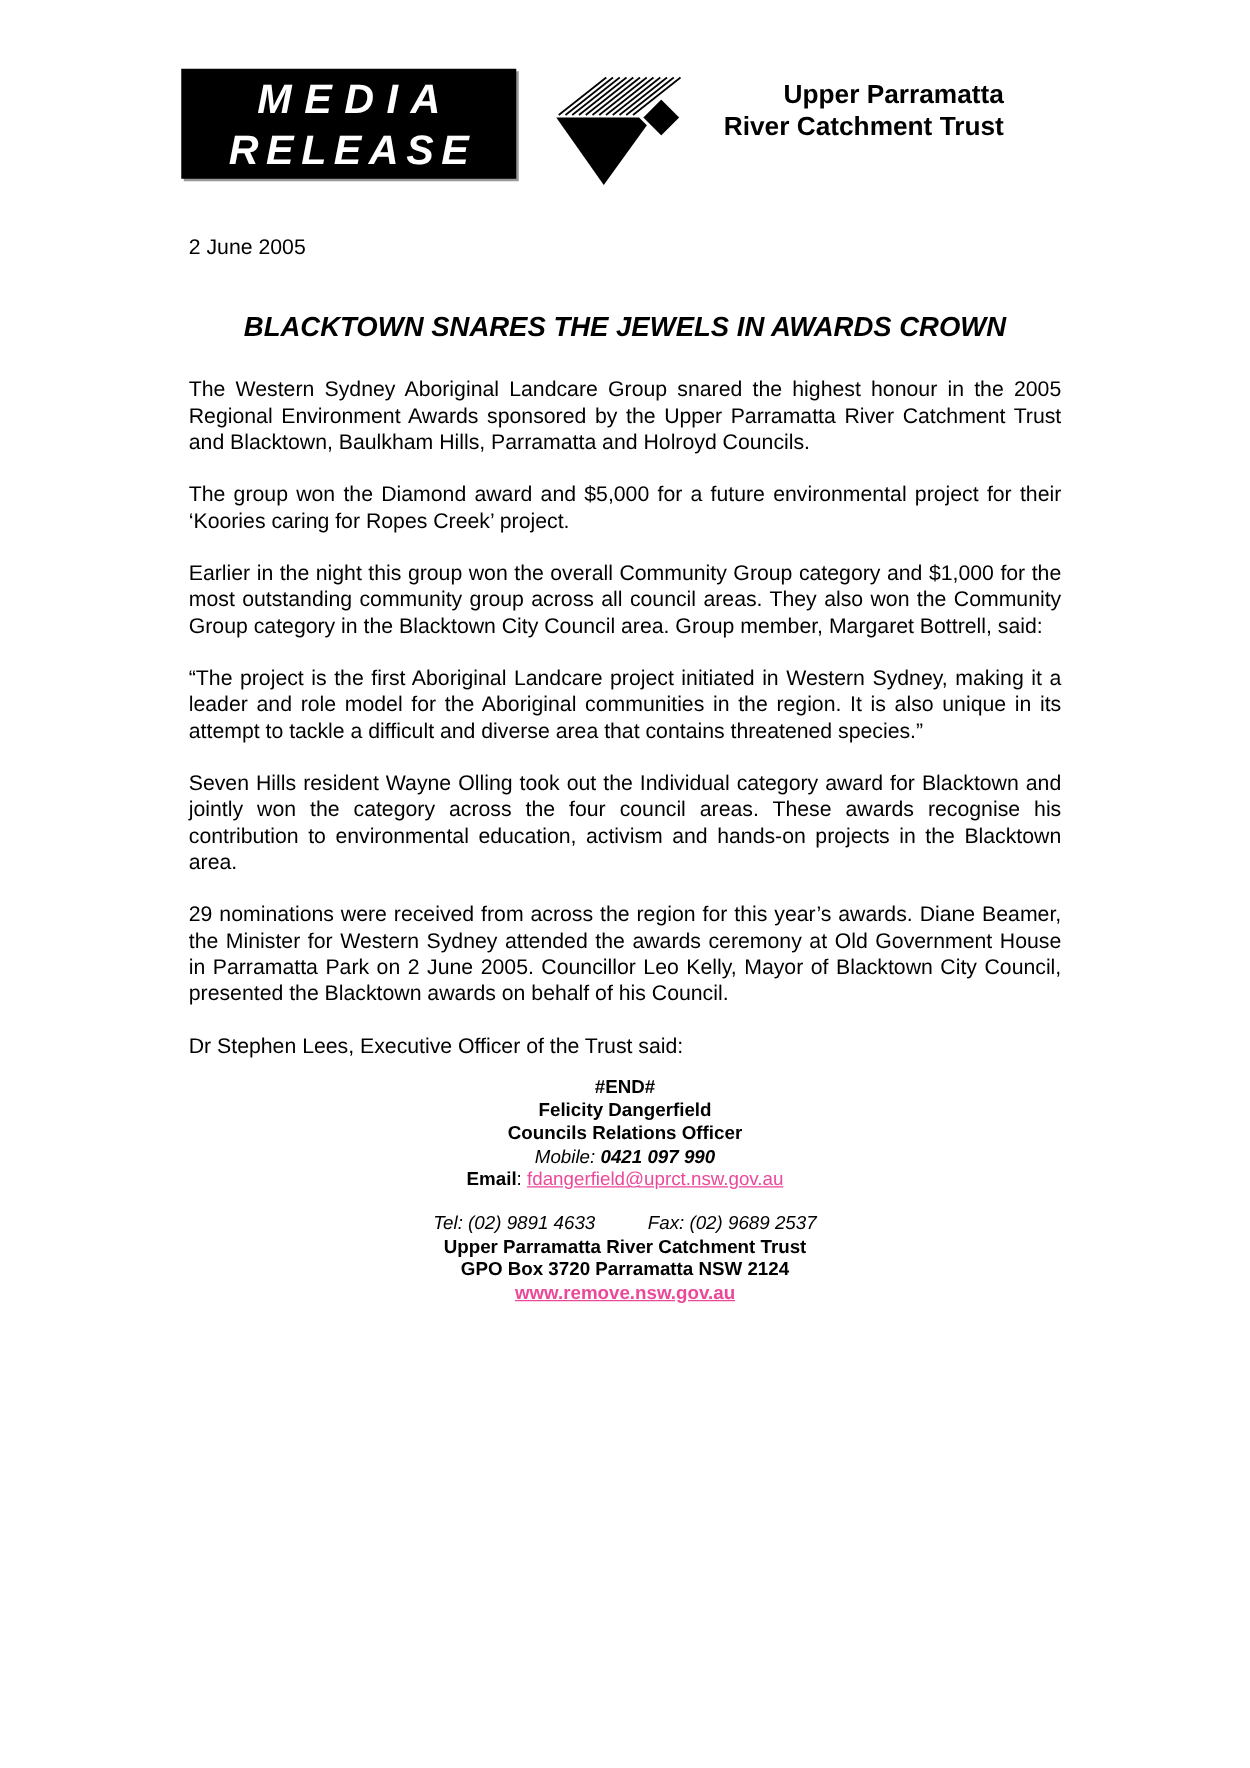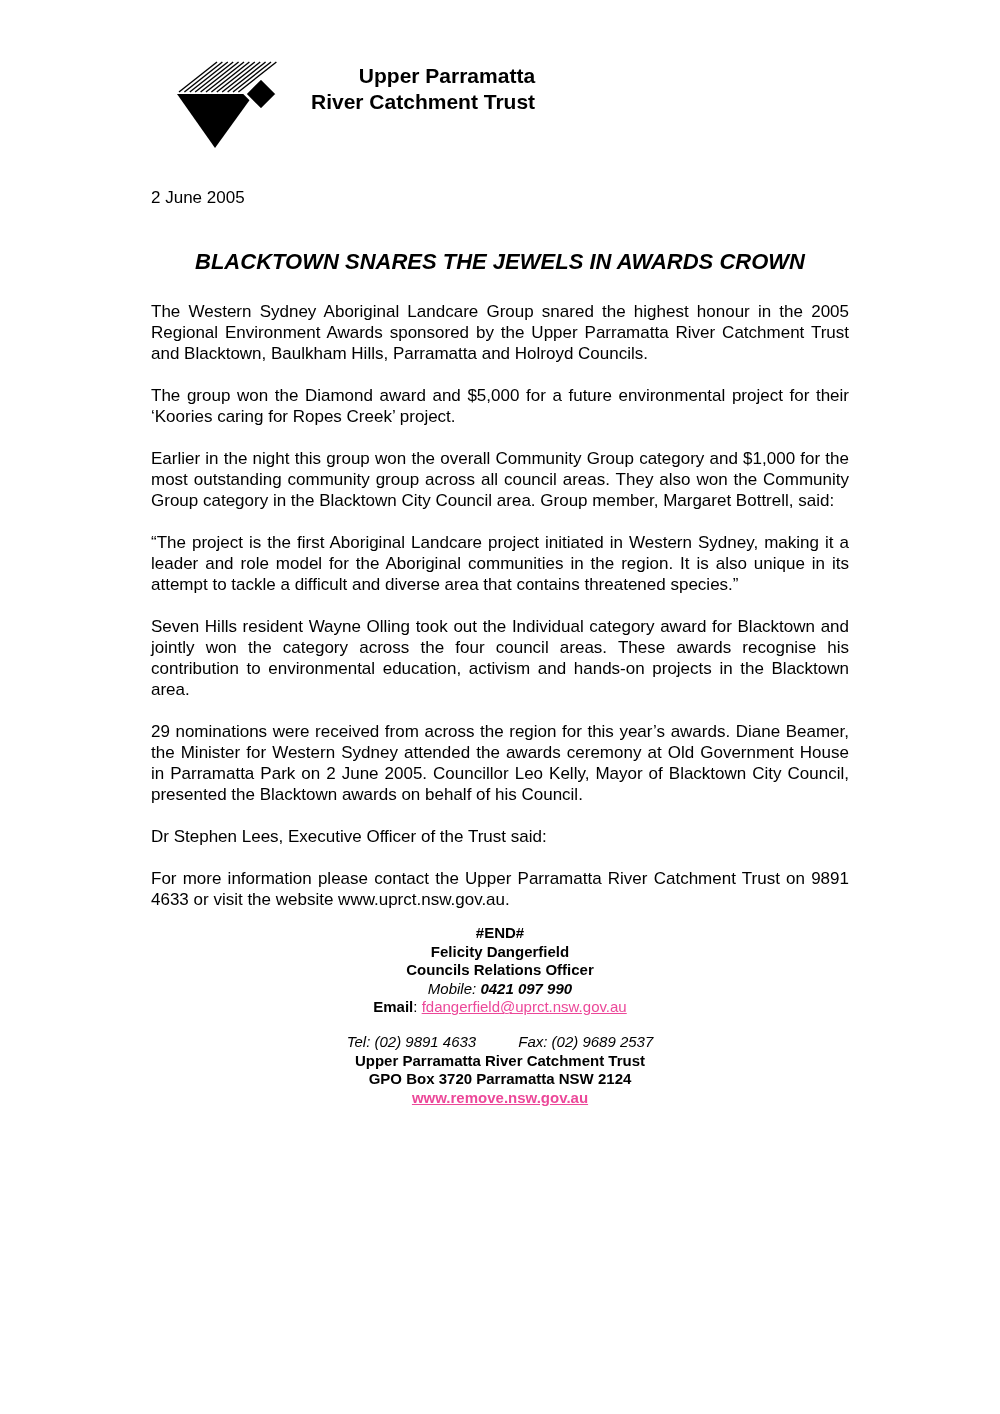--- a/index.html
+++ b/index.html
@@ -59,20 +59,24 @@
 
   
   .trust-logo { display: block; }
 </style>
 </head>
 <body>
 
 <div class="page">
 
   <div class="header-row">
+    <div class="media-box">
+      <div class="media-line1">MEDIA</div>
+      <div class="media-line2">RELEASE</div>
+    </div>
 
     <div class="logo-wrap">
       <svg class="trust-logo" width="140" height="115" viewBox="0 0 140 115" xmlns="http://www.w3.org/2000/svg">
         <g stroke="#000" stroke-width="1.4">
           <line x1="18" y1="45" x2="56" y2="15"></line>
           <line x1="23.4" y1="45" x2="61.4" y2="15"></line>
           <line x1="28.8" y1="45" x2="66.8" y2="15"></line>
           <line x1="34.2" y1="45" x2="72.2" y2="15"></line>
           <line x1="39.6" y1="45" x2="77.6" y2="15"></line>
           <line x1="45" y1="45" x2="83" y2="15"></line>
@@ -99,21 +103,20 @@
 
     <h1 class="title">BLACKTOWN SNARES THE JEWELS IN AWARDS CROWN</h1>
 
     <p class="para first">The Western Sydney Aboriginal Landcare Group snared the highest honour in the 2005 Regional Environment Awards sponsored by the Upper Parramatta River Catchment Trust and Blacktown, Baulkham Hills, Parramatta and Holroyd Councils.</p>
     <p class="para">The group won the Diamond award and $5,000 for a future environmental project for their ‘Koories caring for Ropes Creek’ project.</p>
     <p class="para">Earlier in the night this group won the overall Community Group category and $1,000 for the most outstanding community group across all council areas.  They also won the Community Group category in the Blacktown City Council area. Group member, Margaret Bottrell, said:</p>
     <p class="para">“The project is the first Aboriginal Landcare project initiated in Western Sydney, making it a leader and role model for the Aboriginal communities in the region.  It is also unique in its attempt to tackle a difficult and diverse area that contains threatened species.”</p>
     <p class="para">Seven Hills resident Wayne Olling took out the Individual category award for Blacktown and jointly won the category across the four council areas.  These awards recognise his contribution to environmental education, activism and hands-on projects in the Blacktown area.</p>
     <p class="para">29 nominations were received from across the region for this year’s awards.  Diane Beamer, the Minister for Western Sydney attended the awards ceremony at Old Government House in Parramatta Park on 2 June 2005.  Councillor Leo Kelly, Mayor of Blacktown City Council, presented the Blacktown awards on behalf of his Council.</p>
     <p class="para">Dr Stephen Lees, Executive Officer of the Trust said:</p>
-    <p class="para">For more information please contact the Upper Parramatta River Catchment Trust on 9891 4633 or visit the website www.uprct.nsw.gov.au.</p>
 
     <div class="footer">
       <div class="f-bold">#END#</div>
       <div class="f-bold">Felicity Dangerfield</div>
       <div class="f-bold">Councils Relations Officer</div>
       <div>
         <span class="f-italic">Mobile: </span><span class="f-bolditalic">0421 097 990</span>
       </div>
       <div>
         <span class="f-bold">Email</span><span>: </span><a class="link">fdangerfield@uprct.nsw.gov.au</a>

